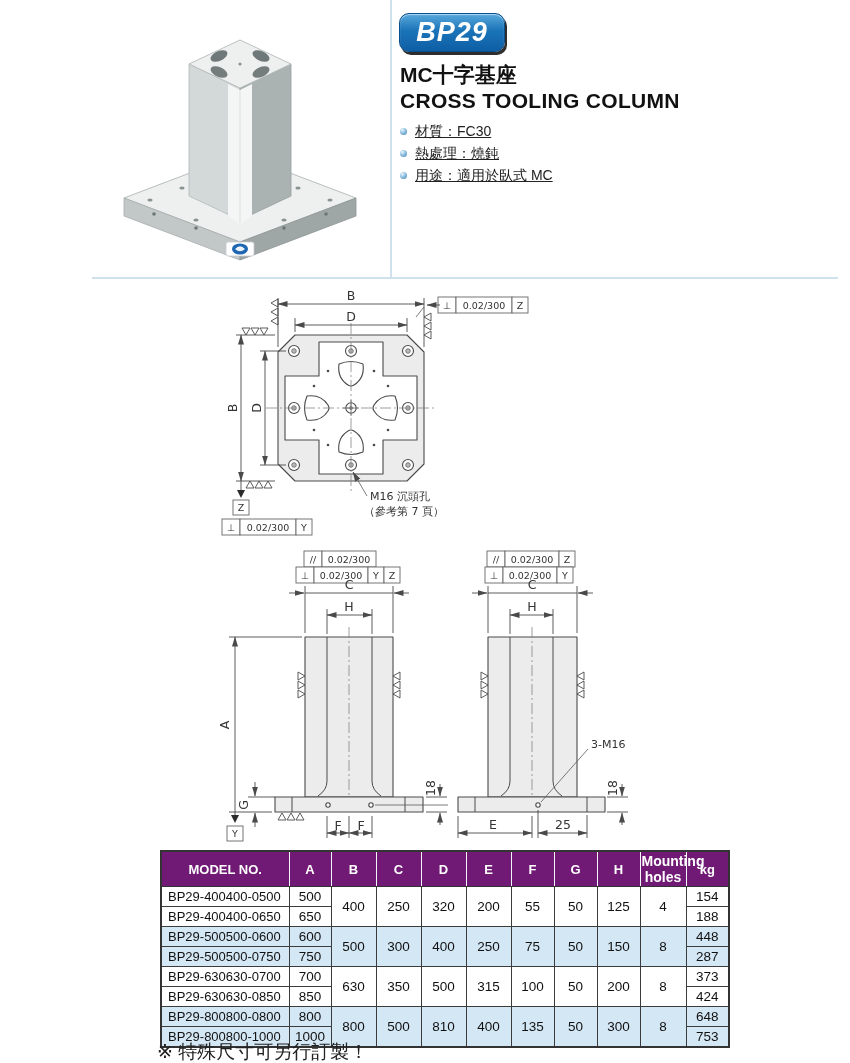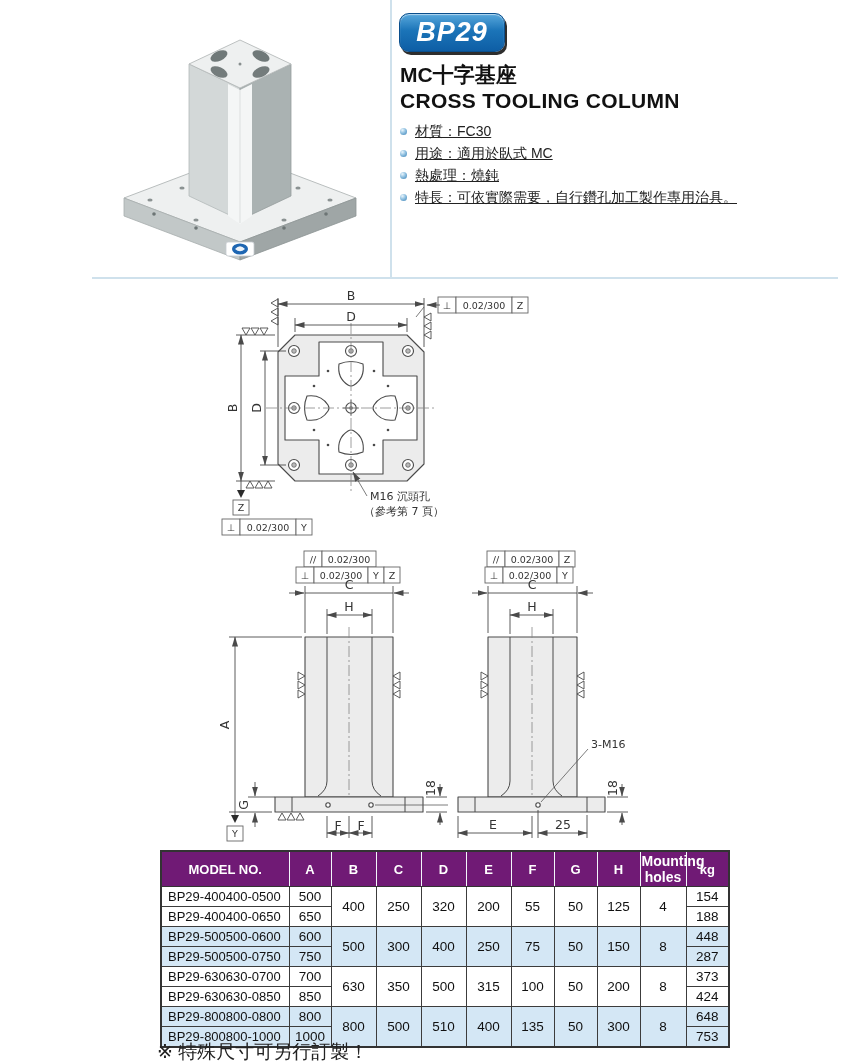--- a/index.html
+++ b/index.html
@@ -105,29 +105,25 @@
   <div class="title-zh">MC十字基座</div>
   <div class="title-en">CROSS TOOLING COLUMN</div>
 </div>
 <ul class="spec-list">
   <li>
       <span class="dot"></span>
       <span>材質：FC30</span>
     </li>
   <li>
       <span class="dot"></span>
-      <span>用途：適用於臥式 MC</span>
-    </li>
-  <li>
-      <span class="dot"></span>
       <span>熱處理：燒鈍</span>
     </li>
   <li>
       <span class="dot"></span>
-      <span>特長：可依實際需要，自行鑽孔加工製作專用治具。</span>
+      <span>用途：適用於臥式 MC</span>
     </li>
 </ul>
 
 <svg class="drawings" width="660" height="560" viewBox="0 0 660 560">
   <defs>
     <marker id="ah" orient="auto-start-reverse" markerWidth="11" markerHeight="8" refX="9.5" refY="3" markerUnits="userSpaceOnUse">
       <path d="M0,0 L10,3 L0,6 Z" fill="#4a4a4a"></path>
     </marker>
     <path id="shieldHole" d="M-12,-10 Q0,-15 12,-10 Q14,4 3,11 Q0,13 -3,11 Q-14,4 -12,-10 Z"></path>
     <g id="fm3">
@@ -470,21 +466,21 @@
     <tr>
       <td class="model">BP29-630630-0850</td>
       <td>850</td>
       <td>424</td>
     </tr>
     <tr class="shade">
       <td class="model">BP29-800800-0800</td>
       <td>800</td>
       <td rowspan="2">800</td>
       <td rowspan="2">500</td>
-      <td rowspan="2">510</td>
+      <td rowspan="2">810</td>
       <td rowspan="2">400</td>
       <td rowspan="2">135</td>
       <td rowspan="2">50</td>
       <td rowspan="2">300</td>
       <td rowspan="2">8</td>
       <td>648</td>
     </tr>
     <tr class="shade">
       <td class="model">BP29-800800-1000</td>
       <td>1000</td>

